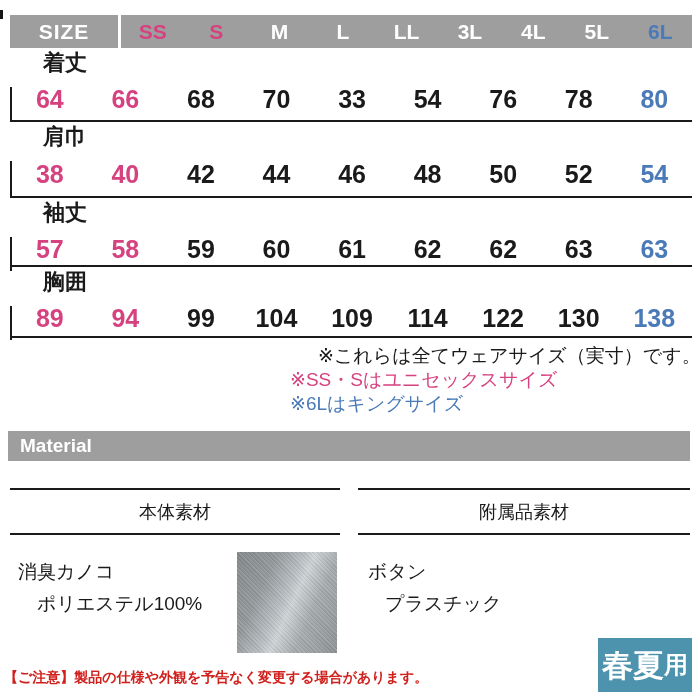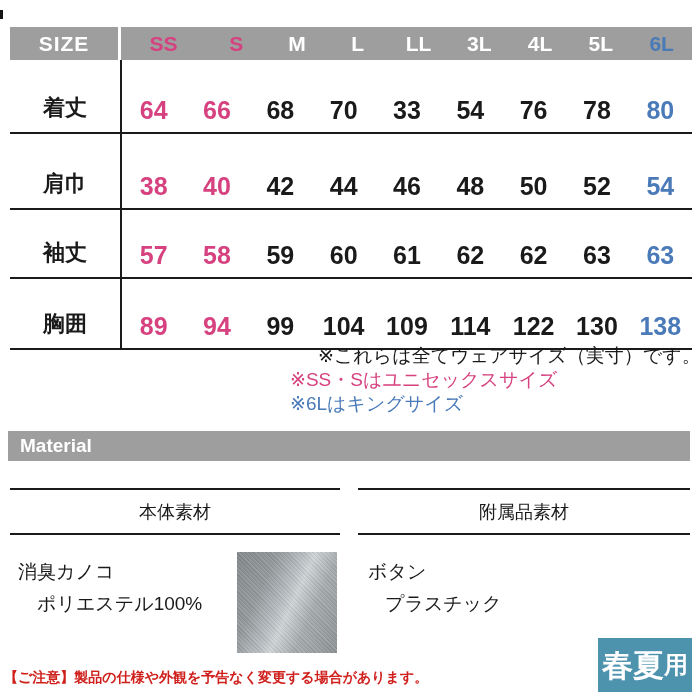--- a/index.html
+++ b/index.html
@@ -5,32 +5,32 @@
   html,body{margin:0;padding:0;}
   body{
     width:700px;height:700px;background:#fff;position:relative;overflow:hidden;
     font-family:"Liberation Sans","DejaVu Sans",sans-serif;color:#1a1a1a;
   }
   .sheet{position:absolute;inset:0;}
   .corner-mark{position:absolute;left:0;top:10px;width:3px;height:9px;background:#151515;}
 
   
   .size-table{position:absolute;left:10px;top:15px;width:682px;}
-  .thead{display:flex;height:33px;margin-top:12px;}
+  .thead{display:flex;height:33px;}
   .th-size{
     width:108px;background:var(--gray,#9e9e9e);color:#fff;font-weight:bold;font-size:21px;
     display:flex;align-items:center;justify-content:center;letter-spacing:1px;
   }
   .th-cols{flex:1;margin-left:3px;background:var(--gray,#9e9e9e);display:flex;}
   .hc{flex:1;display:flex;align-items:center;justify-content:center;
       color:#fff;font-weight:bold;font-size:21px;}
-  .hc.pink{color:var(--pink,#d6417f);padding-left:12px;}
+  .hc.pink{color:var(--pink,#d6417f);}
   .hc.blue{color:var(--blue,#4a7ab8);}
 
-  .trow{display:flex;border-bottom:2px solid var(--line,#1a1a1a);box-sizing:border-box;}
+  .trow{display:flex;border-bottom:2px solid var(--line,#1a1a1a);box-sizing:border-box;flex-direction:column;}
   .r0{height:74px}.r1{height:76px}.r2{height:69px}.r3{height:71px}
   .rl{width:110px;box-sizing:border-box;display:flex;align-items:flex-end;justify-content:center;
       padding-bottom:9px;font-weight:bold;font-size:22px;}
   .rd{flex:1;border-left:2px solid var(--line,#1a1a1a);display:flex;}
   .dc{flex:1;display:flex;align-items:flex-end;justify-content:center;
       padding-bottom:9px;font-weight:bold;font-size:25px;line-height:1;}
   .dc.pink{color:var(--pink,#d6417f);}
   .dc.blue{color:var(--blue,#4a7ab8);}
 
   

